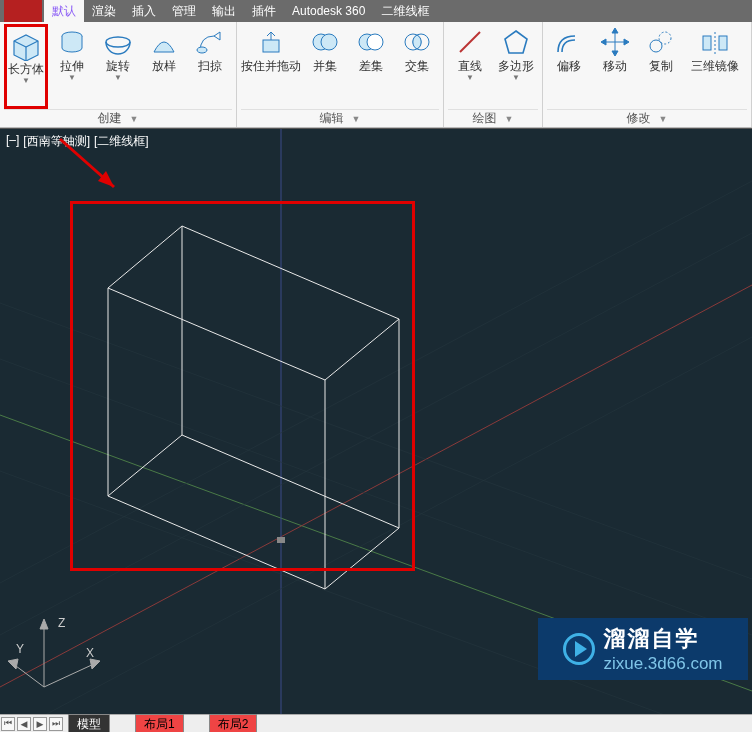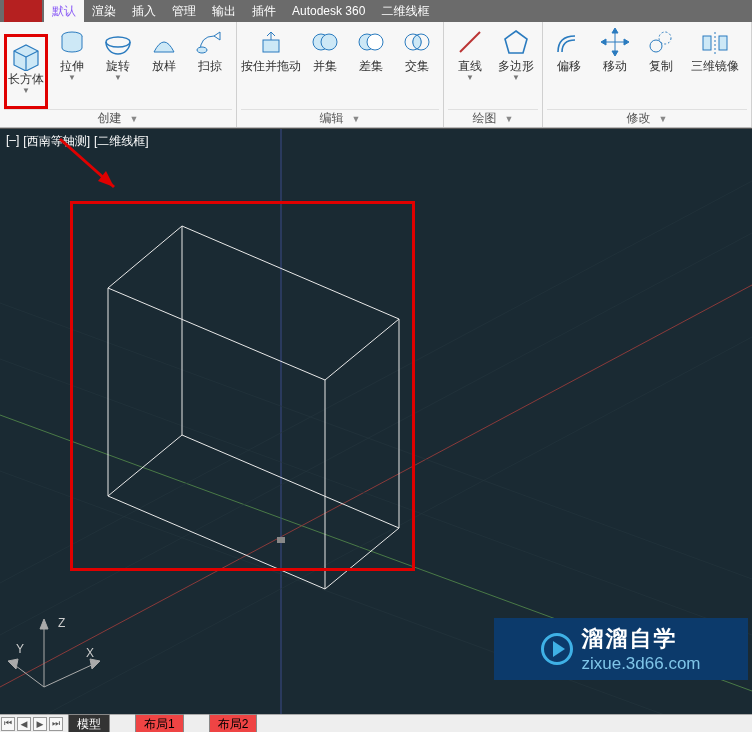--- a/index.html
+++ b/index.html
@@ -46,38 +46,37 @@
     width: 44px; display: flex; flex-direction: column;
     align-items: center; justify-content: flex-start;
     padding-top: 2px; cursor: pointer;
   }
   .big-btn.wide { width: 60px; }
   .big-btn .ic { width: 32px; height: 32px; display:flex; align-items:center; justify-content:center; }
   .big-btn .lbl { font-size: 12px; color: #333; margin-top: 2px; text-align:center; line-height:1.1; }
   .big-btn .caret { font-size:8px; color:#777; }
   .highlight-red {
     border: 3px solid #e00000;
-    margin-top: 10px;
   }
   .viewport {
     position: relative;
     height: 586px;
     background: #1a2a33;
     overflow: hidden;
     border-top: 1px solid #555;
   }
   .vp-label {
     position: absolute; top: 4px; left: 4px;
     color: #fff; font-size: 12px;
     display: flex; gap: 0;
   }
   .vp-label span { padding: 0 2px; }
   .watermark {
     position: absolute; right: 4px; bottom: 34px;
-    width: 254px; height: 62px; background: #0c3a6b;
+    width: 210px; height: 62px; background: #0c3a6b;
     display: flex; align-items: center; justify-content: center;
     color: #fff;
   }
   .watermark .play {
     width: 32px; height: 32px; border: 3px solid #3fb1e6; border-radius: 50%;
     display:flex; align-items:center; justify-content:center; margin-right:8px;
   }
   .watermark .play::after { content:""; border-left:12px solid #3fb1e6; border-top:8px solid transparent; border-bottom:8px solid transparent; margin-left:4px;}
   .watermark .txt { display:flex; flex-direction:column; }
   .watermark .title { font-size: 22px; font-weight:bold; letter-spacing:2px;}

